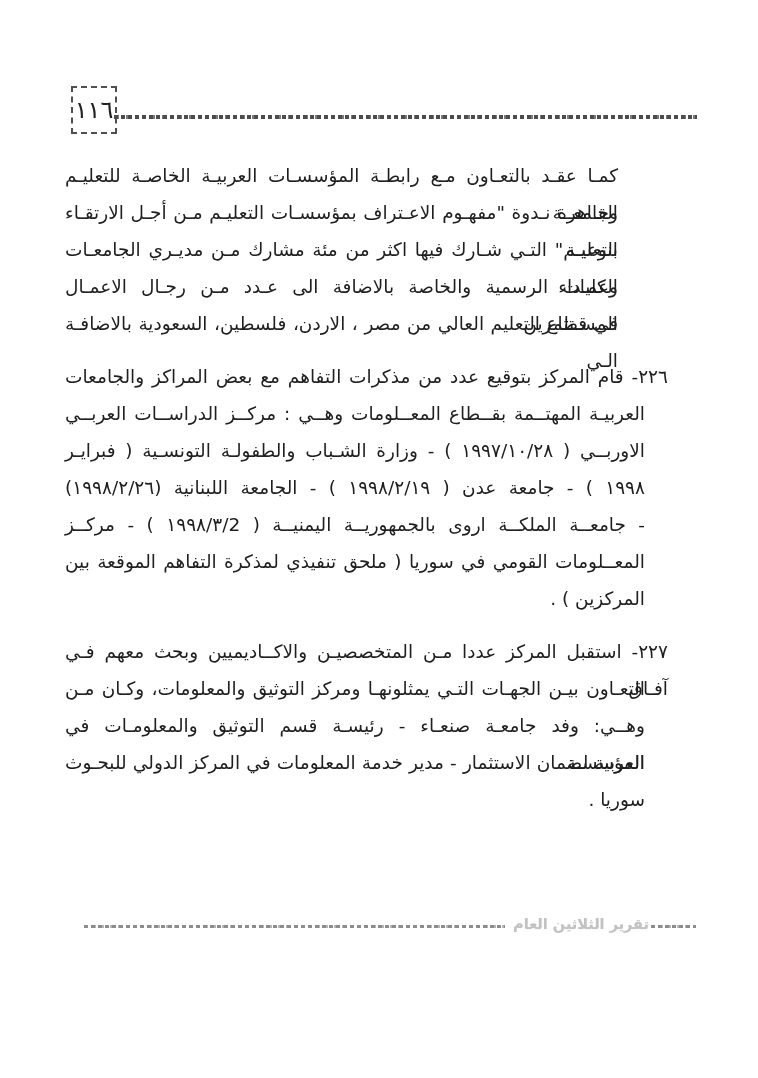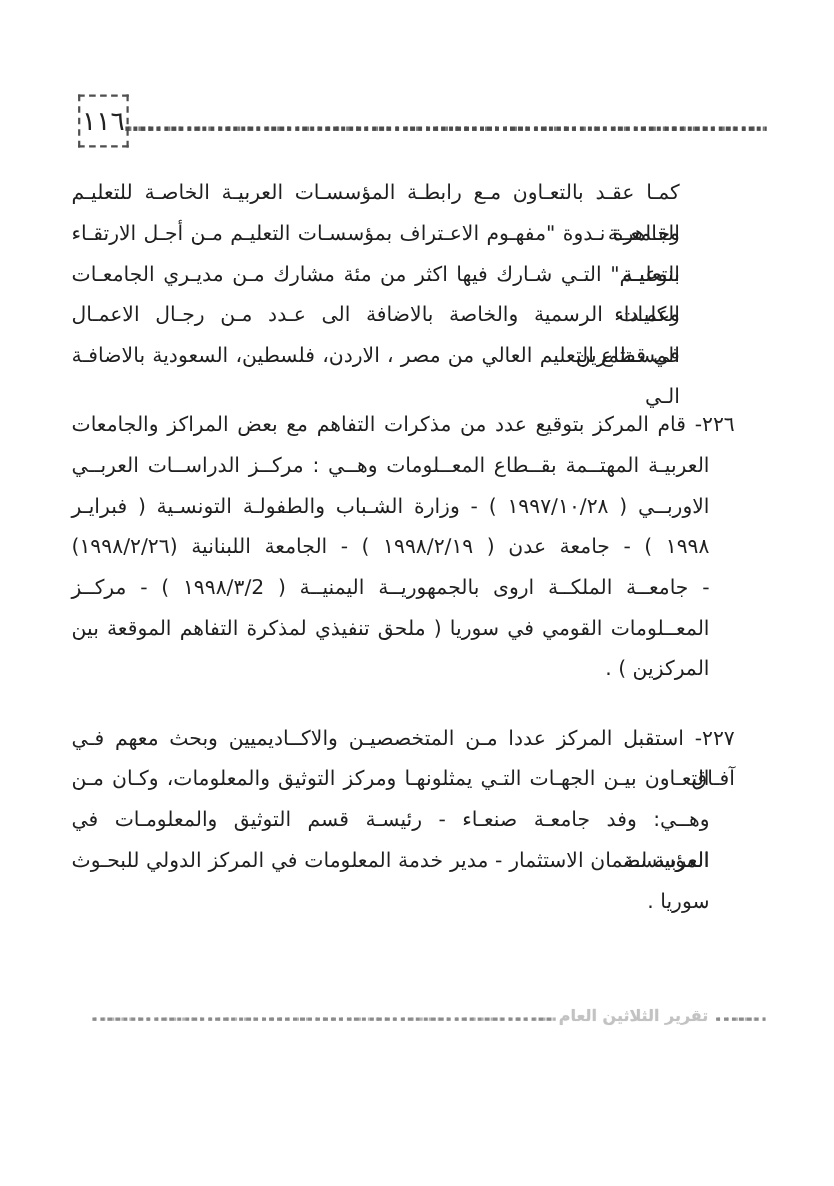--- a/index.html
+++ b/index.html
@@ -25,37 +25,37 @@
   .body-block {
     position:absolute; left:65px; right:90px; top:157px;
     direction:rtl; font-size:18.5px; text-align:justify;
   }
   .line {
     line-height:37px; height:37px; text-align:justify; text-align-last:justify;
     text-justify:inter-word; white-space:normal; overflow:visible;
   }
   .line.last { text-align-last:start; }
   .para.intro { margin-right:50px; }
-  .para.numbered { padding-right:23px; margin-top:26px; }
+  .para.numbered { padding-right:23px; margin-top:16px; }
   .para.numbered .line.first { margin-right:-23px; }
   .pnum { white-space:nowrap; }
   
   .footer-rule {
     position:absolute; top:925px; height:3px;
     background:
       repeating-linear-gradient(90deg,#8c8c8c 0 4px, transparent 4px 7px),
       repeating-linear-gradient(90deg, transparent 0 2px, #b5b5b5 2px 4px, transparent 4px 8px);
     background-size:100% 2px,100% 1px;
     background-position:0 0,0 2px;
   }
   .footer-rule.left  { left:84px;  width:421px; }
   .footer-rule.right { left:651px; width:45px; }
   .footer-text {
     position:absolute; left:503px; top:911px; width:146px; height:26px;
-    direction:rtl; text-align:center; color:#c2c2c2; font-size:14.5px;
+    direction:rtl; color:#c2c2c2; font-size:14.5px;
     font-weight:bold; letter-spacing:1px; line-height:26px;
     text-shadow:0 0 1px #d8d8d8;
   }
 </style>
 </head>
 <body>
 
 <div class="page">
 
   <div class="pagenum-box">

